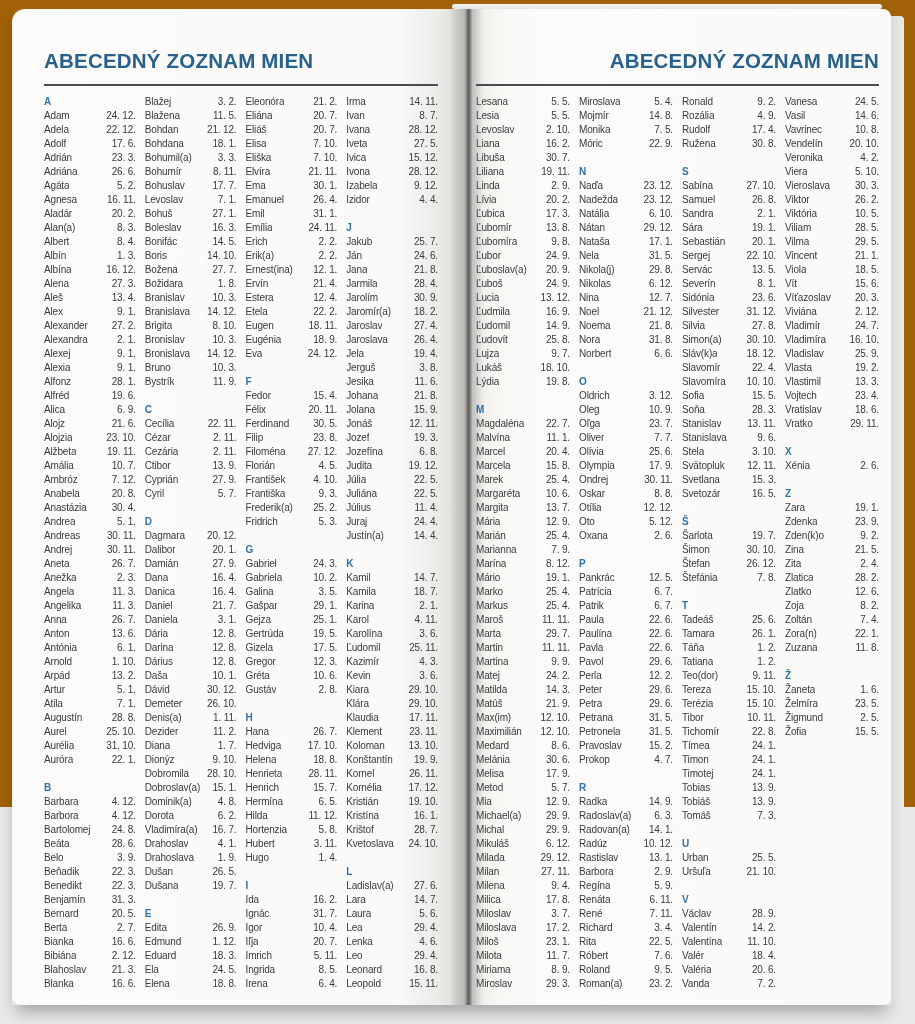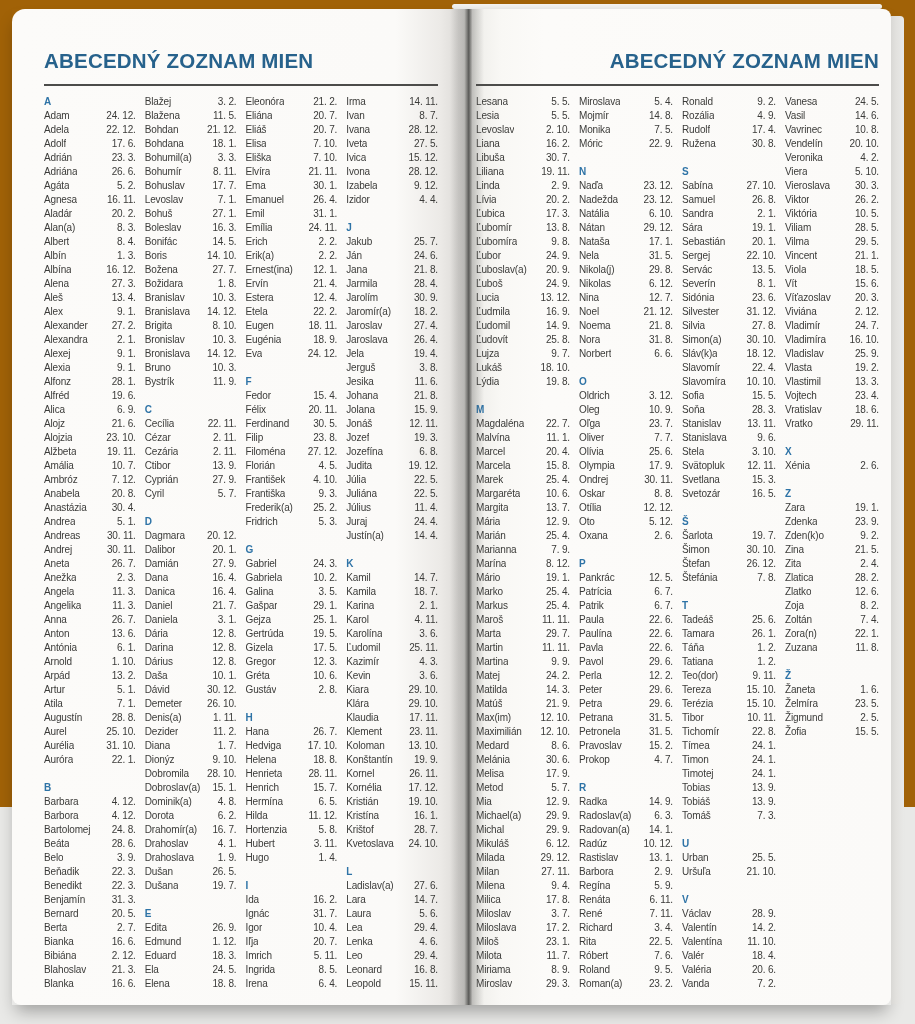--- a/index.html
+++ b/index.html
@@ -484,21 +484,21 @@
             </div>
             <div class="row">
               <span class="nm">Dominik(a)</span>
               <span class="dt">4. 8.</span>
             </div>
             <div class="row">
               <span class="nm">Dorota</span>
               <span class="dt">6. 2.</span>
             </div>
             <div class="row">
-              <span class="nm">Drahomír(a)</span>
+              <span class="nm">Vladimíra(a)</span>
               <span class="dt">16. 7.</span>
             </div>
             <div class="row">
               <span class="nm">Drahoslav</span>
               <span class="dt">4. 1.</span>
             </div>
             <div class="row">
               <span class="nm">Drahoslava</span>
               <span class="dt">1. 9.</span>
             </div>

